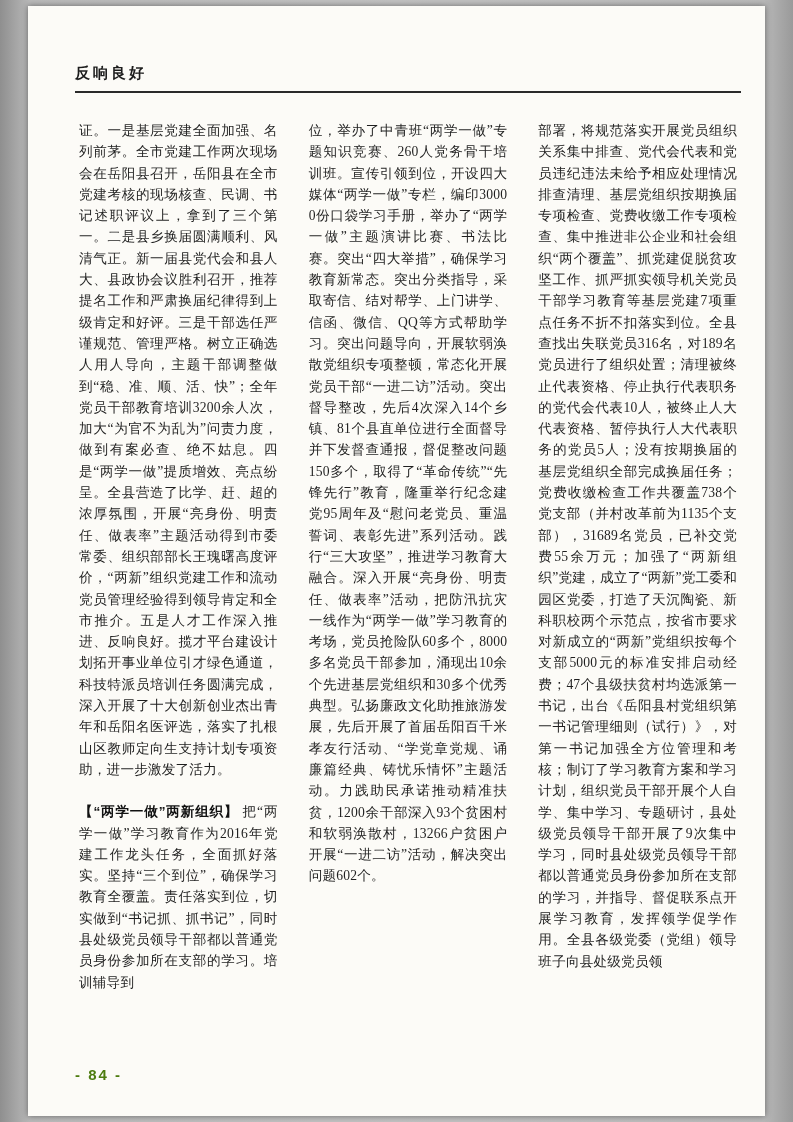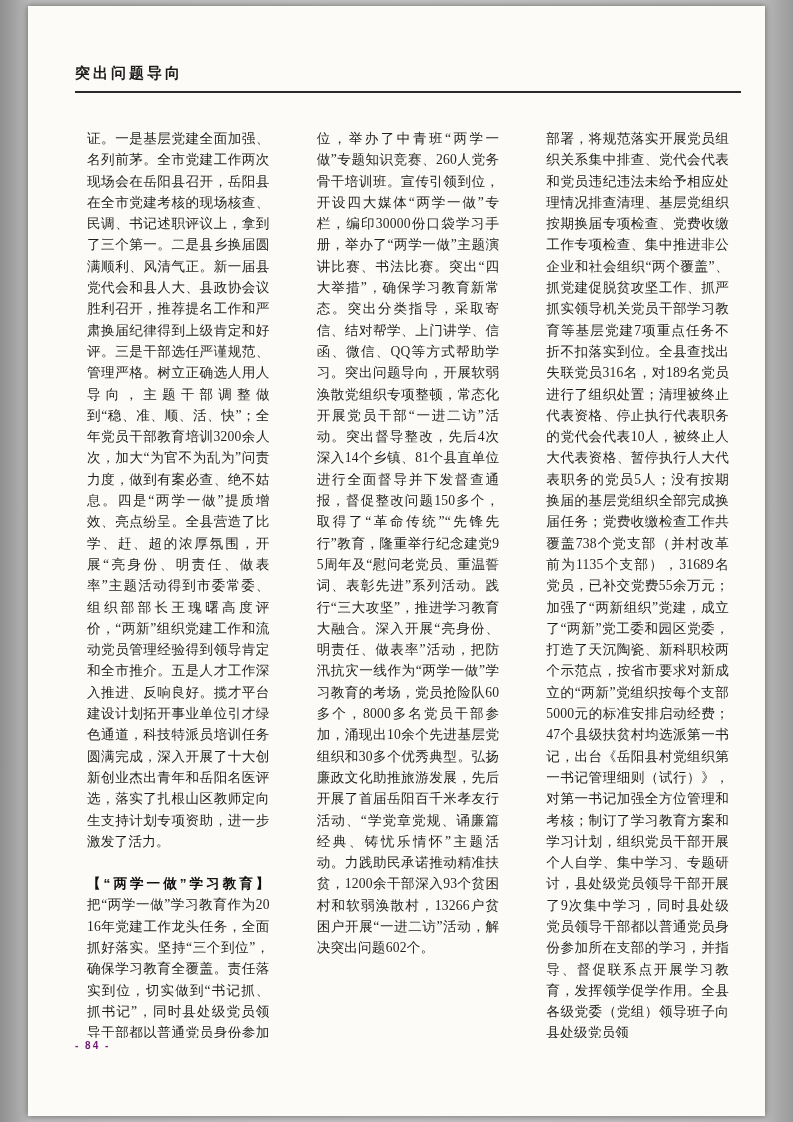--- a/index.html
+++ b/index.html
@@ -33,55 +33,55 @@
     margin-top:8px;height:0;border-bottom:2px solid #2a2a2a;width:100%;
   }
   .columns{
     position:absolute;left:0;top:110px;width:100%;height:922px;
     display:flex;gap:23px;overflow:hidden;
   }
   .col{
     flex:1 1 0;min-width:0;height:100%;overflow:hidden;
   }
   .col p{
-    margin:12px;
+    margin:4px;
     font-size:13.6px;line-height:21.3px;color:#1f1f1f;
     text-align:justify;
     word-break:break-all;
     letter-spacing:0.2px;
   }
   .entry{margin-top:21px !important;}
   .entry-head{
     font-family:"Liberation Sans","DejaVu Sans",sans-serif;
     font-weight:700;color:#111;
   }
   .pageno{
-    position:absolute;left:0;top:1034px;
+    position:absolute;left:0;top:1060px;
     font-family:"Liberation Sans","DejaVu Sans",sans-serif;
-    font-weight:700;font-size:10px;letter-spacing:2px;color:#701a75;
+    font-weight:700;font-size:15px;letter-spacing:2px;color:#4d7c0f;
   }
 </style>
 </head>
 <body>
 
 <div class="scan-bg"></div>
 
 <div class="sheet">
   <div class="inner">
 
     <div class="running-head">
-      <div class="head-title">突出问题导向</div>
+      <div class="head-title">反响良好</div>
       <div class="head-rule"></div>
     </div>
 
     <div class="columns">
 
       <div class="col">
         <p>证。一是基层党建全面加强、名列前茅。全市党建工作两次现场会在岳阳县召开，岳阳县在全市党建考核的现场核查、民调、书记述职评议上，拿到了三个第一。二是县乡换届圆满顺利、风清气正。新一届县党代会和县人大、县政协会议胜利召开，推荐提名工作和严肃换届纪律得到上级肯定和好评。三是干部选任严谨规范、管理严格。树立正确选人用人导向，主题干部调整做到“稳、准、顺、活、快”；全年党员干部教育培训3200余人次，加大“为官不为乱为”问责力度，做到有案必查、绝不姑息。四是“两学一做”提质增效、亮点纷呈。全县营造了比学、赶、超的浓厚氛围，开展“亮身份、明责任、做表率”主题活动得到市委常委、组织部部长王瑰曙高度评价，“两新”组织党建工作和流动党员管理经验得到领导肯定和全市推介。五是人才工作深入推进、反响良好。揽才平台建设计划拓开事业单位引才绿色通道，科技特派员培训任务圆满完成，深入开展了十大创新创业杰出青年和岳阳名医评选，落实了扎根山区教师定向生支持计划专项资助，进一步激发了活力。</p>
-        <p class="entry"><span class="entry-head">【“两学一做”学习教育】</span><span> 把“两学一做”学习教育作为2016年党建工作龙头任务，全面抓好落实。坚持“三个到位”，确保学习教育全覆盖。责任落实到位，切实做到“书记抓、抓书记”，同时县处级党员领导干部都以普通党员身份参加所在支部的学习。培训辅导到</span></p>
+        <p class="entry"><span class="entry-head">【“两学一做”两新组织】</span><span> 把“两学一做”学习教育作为2016年党建工作龙头任务，全面抓好落实。坚持“三个到位”，确保学习教育全覆盖。责任落实到位，切实做到“书记抓、抓书记”，同时县处级党员领导干部都以普通党员身份参加所在支部的学习。培训辅导到</span></p>
       </div>
 
       <div class="col">
         <p>位，举办了中青班“两学一做”专题知识竞赛、260人党务骨干培训班。宣传引领到位，开设四大媒体“两学一做”专栏，编印30000份口袋学习手册，举办了“两学一做”主题演讲比赛、书法比赛。突出“四大举措”，确保学习教育新常态。突出分类指导，采取寄信、结对帮学、上门讲学、信函、微信、QQ等方式帮助学习。突出问题导向，开展软弱涣散党组织专项整顿，常态化开展党员干部“一进二访”活动。突出督导整改，先后4次深入14个乡镇、81个县直单位进行全面督导并下发督查通报，督促整改问题150多个，取得了“革命传统”“先锋先行”教育，隆重举行纪念建党95周年及“慰问老党员、重温誓词、表彰先进”系列活动。践行“三大攻坚”，推进学习教育大融合。深入开展“亮身份、明责任、做表率”活动，把防汛抗灾一线作为“两学一做”学习教育的考场，党员抢险队60多个，8000多名党员干部参加，涌现出10余个先进基层党组织和30多个优秀典型。弘扬廉政文化助推旅游发展，先后开展了首届岳阳百千米孝友行活动、“学党章党规、诵廉篇经典、铸忧乐情怀”主题活动。力践助民承诺推动精准扶贫，1200余干部深入93个贫困村和软弱涣散村，13266户贫困户开展“一进二访”活动，解决突出问题602个。</p>
       </div>
 
       <div class="col">
         <p>部署，将规范落实开展党员组织关系集中排查、党代会代表和党员违纪违法未给予相应处理情况排查清理、基层党组织按期换届专项检查、党费收缴工作专项检查、集中推进非公企业和社会组织“两个覆盖”、抓党建促脱贫攻坚工作、抓严抓实领导机关党员干部学习教育等基层党建7项重点任务不折不扣落实到位。全县查找出失联党员316名，对189名党员进行了组织处置；清理被终止代表资格、停止执行代表职务的党代会代表10人，被终止人大代表资格、暂停执行人大代表职务的党员5人；没有按期换届的基层党组织全部完成换届任务；党费收缴检查工作共覆盖738个党支部（并村改革前为1135个支部），31689名党员，已补交党费55余万元；加强了“两新组织”党建，成立了“两新”党工委和园区党委，打造了天沉陶瓷、新科职校两个示范点，按省市要求对新成立的“两新”党组织按每个支部5000元的标准安排启动经费；47个县级扶贫村均选派第一书记，出台《岳阳县村党组织第一书记管理细则（试行）》，对第一书记加强全方位管理和考核；制订了学习教育方案和学习计划，组织党员干部开展个人自学、集中学习、专题研讨，县处级党员领导干部开展了9次集中学习，同时县处级党员领导干部都以普通党员身份参加所在支部的学习，并指导、督促联系点开展学习教育，发挥领学促学作用。全县各级党委（党组）领导班子向县处级党员领</p>
       </div>
 

